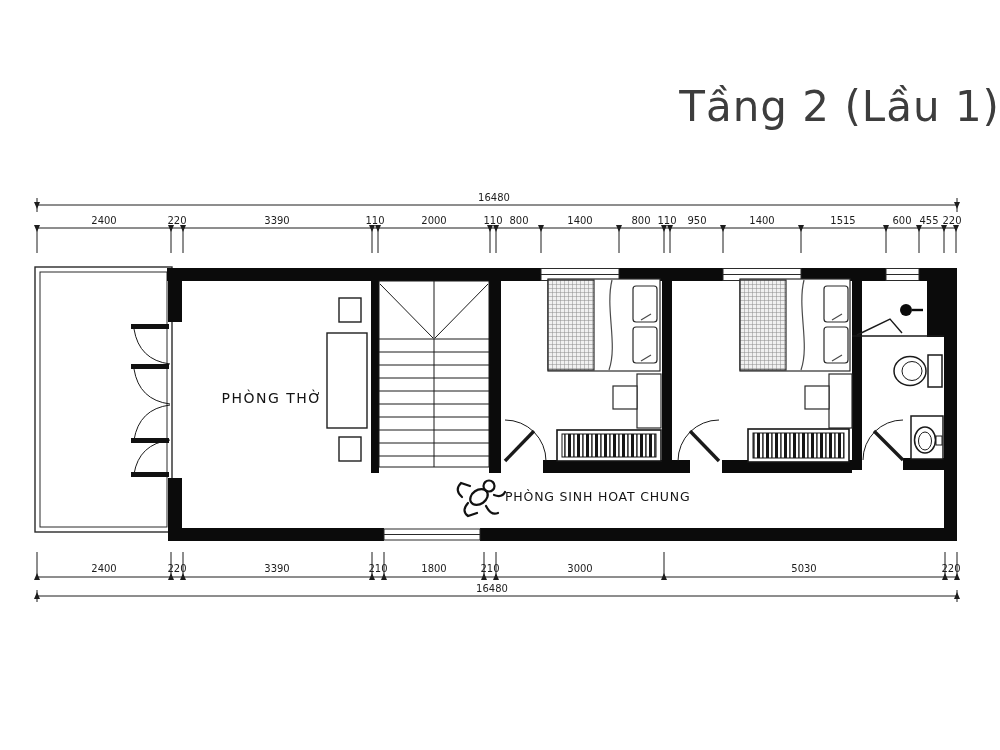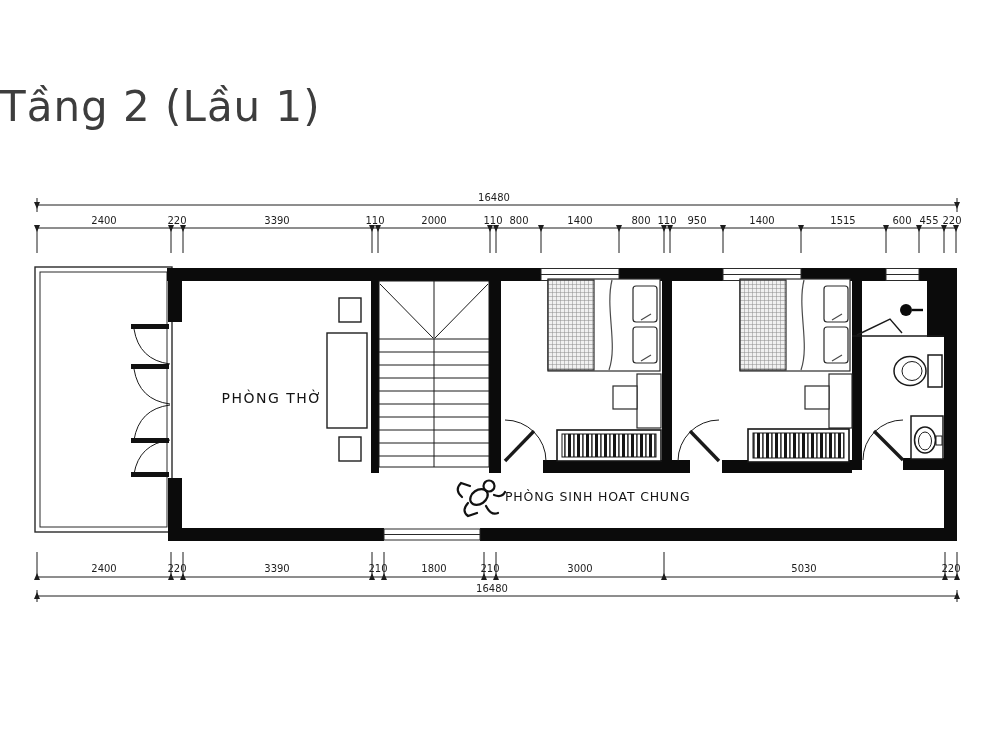--- a/index.html
+++ b/index.html
@@ -1,18 +1,18 @@
 <!DOCTYPE html>
 <html><head>
 <meta charset="utf-8">
 <style>
   html,body{margin:0;padding:0;background:#ffffff;}
   .page{position:relative;width:1000px;height:750px;background:#fff;overflow:hidden;
         font-family:"DejaVu Sans","Liberation Sans",sans-serif;}
-  .title{position:absolute;left:0;top:82px;width:100%;text-align:left;
+  .title{position:absolute;left:0;top:82px;width:100%;text-align:right;
          font-size:42px;font-weight:500;letter-spacing:1px;color:#3d3d3d;}
   svg{position:absolute;left:0;top:0;}
   svg text{font-family:"DejaVu Sans","Liberation Sans",sans-serif;}
   .dim{font-size:10px;fill:#1d1d1d;}
   .room{fill:#141414;}
 </style>
 </head>
 <body>
 
 <div class="page">

